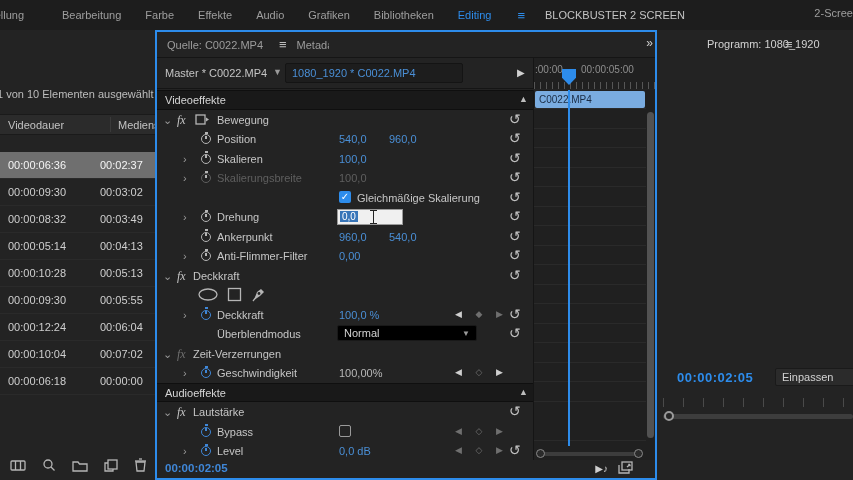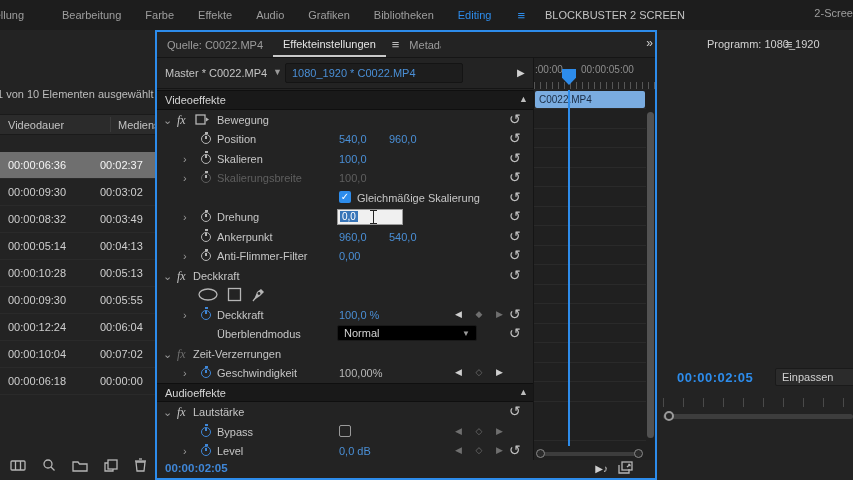--- a/index.html
+++ b/index.html
@@ -226,21 +226,20 @@
             <line x1="5" y1="1" x2="8" y2="1"></line>
           </svg>
         </span>
     </div>
   </div>
 
   <div class="fx-panel">
 
     <div class="fx-tabs">
       <span class="fx-tab">Quelle: C0022.MP4</span>
-      <span class="fx-tab active">Effekteinstellungen</span>
       <span class="fx-tab-menu">≡</span>
       <span class="fx-tab clipped">Metadaten</span>
       <span class="fx-tabs-more">»</span>
     </div>
 
     <div class="fx-band2">
       <span class="master-label">Master * C0022.MP4</span>
       <span class="master-caret">▼</span>
       <div class="clip-select">
         <span>1080_1920 * C0022.MP4</span>

